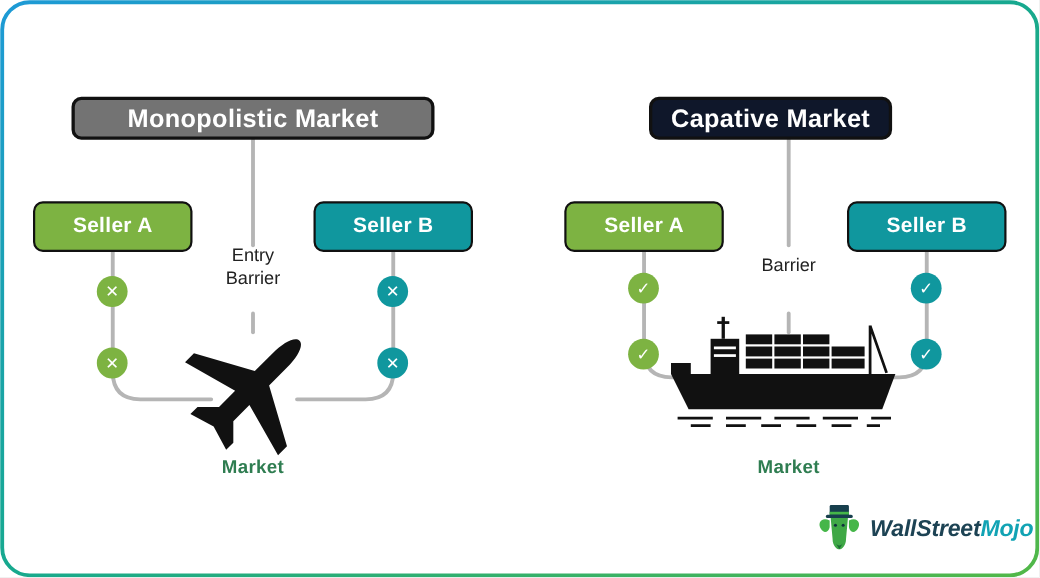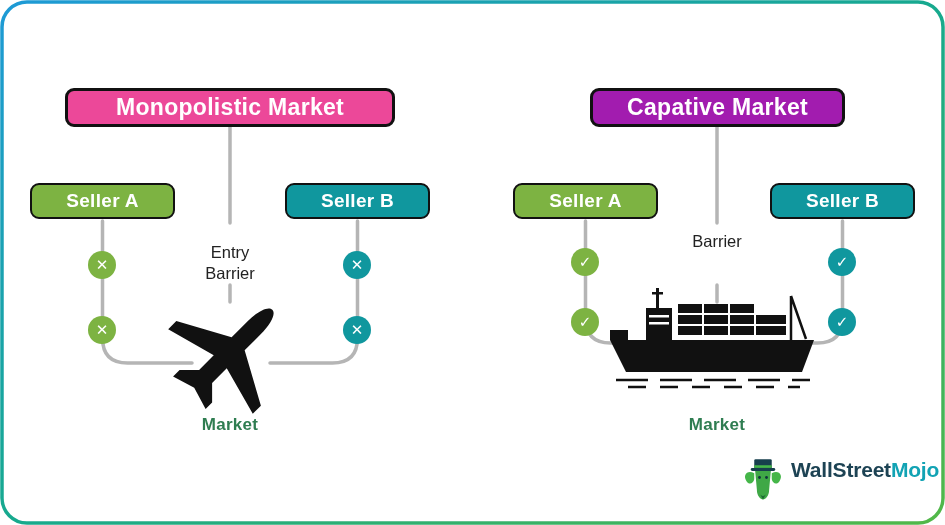--- a/index.html
+++ b/index.html
@@ -7,37 +7,37 @@
     position:relative;width:945px;height:525px;background:#ffffff;
     font-family:"Liberation Sans", sans-serif;overflow:hidden;
   }
   .layer{position:absolute;left:0;top:0;}
   .box{
     position:absolute;display:flex;align-items:center;justify-content:center;
     color:#ffffff;font-weight:800;border:3px solid #111111;border-radius:9px;
     box-sizing:border-box;letter-spacing:.3px;
   }
   .title-box{height:39px;font-size:23px;}
-  .seller-box{height:36px;font-size:19px;border-width:2.5px;}
+  .seller-box{height:46px;font-size:19px;border-width:2.5px;}
   .barrier-text{
     position:absolute;width:160px;text-align:center;color:#222222;
     font-size:16.5px;line-height:21px;font-weight:500;
   }
   .market-label{
     position:absolute;width:160px;text-align:center;font-weight:800;
     font-size:17px;letter-spacing:.3px;
   }
   .circ{
     position:absolute;width:28px;height:28px;border-radius:50%;
     display:flex;align-items:center;justify-content:center;
     color:#ffffff;font-weight:800;font-size:15px;
     font-family:"DejaVu Sans", sans-serif;line-height:1;
   }
   .logo{
-    position:absolute;left:742px;top:458px;display:flex;align-items:flex-start;gap:7px;
+    position:absolute;left:742px;top:458px;display:flex;align-items:center;gap:7px;font-style:italic;
   }
   .logo-text{font-size:21px;font-weight:800;letter-spacing:-0.2px;}
 </style>
 </head>
 <body>
 
 <div class="frame">
 
   <svg class="layer" width="945" height="525" viewBox="0 0 945 525">
     <defs>
@@ -90,52 +90,52 @@
       <rect x="756" y="315" width="30" height="9"></rect>
       <rect x="756" y="326" width="30" height="9"></rect>
 
       <path d="M791,340 L791,296 M791,296 L806,339" stroke="#111111" stroke-width="2.5" fill="none"></path>
 
       <line x1="616" y1="380" x2="810" y2="380" stroke="#111111" stroke-width="2.5" stroke-dasharray="32 12"></line>
       <line x1="628" y1="387" x2="800" y2="387" stroke="#111111" stroke-width="2.5" stroke-dasharray="18 14"></line>
     </g>
   </svg>
 
-  <div class="box title-box" style="left:65px;top:88px;width:330px;background:#ec4899;">
+  <div class="box title-box" style="left:65px;top:88px;width:330px;background:#737373;">
     <span>Monopolistic Market</span>
   </div>
 
   <div class="box seller-box" style="left:30px;top:183px;width:145px;background:#7db342;">
     <span>Seller A</span>
   </div>
   <div class="box seller-box" style="left:285px;top:183px;width:145px;background:#10979e;">
     <span>Seller B</span>
   </div>
 
-  <div class="barrier-text" style="left:150px;top:242px;text-align:center;">
+  <div class="barrier-text" style="left:150px;top:222px;text-align:center;">
     <div>Entry</div>
     <div>Barrier</div>
   </div>
 
   <div class="circ" style="left:88px;top:251px;background:#7db342;">
       <span>✕</span>
     </div>
   <div class="circ" style="left:88px;top:316px;background:#7db342;">
       <span>✕</span>
     </div>
   <div class="circ" style="left:343px;top:251px;background:#10979e;">
       <span>✕</span>
     </div>
   <div class="circ" style="left:343px;top:316px;background:#10979e;">
       <span>✕</span>
     </div>
 
   <div class="market-label" style="left:150px;top:415px;color:#2f7d51;">Market</div>
 
-  <div class="box title-box" style="left:590px;top:88px;width:255px;background:#a21caf;">
+  <div class="box title-box" style="left:590px;top:88px;width:221px;background:#0f172a;">
     <span>Capative Market</span>
   </div>
 
   <div class="box seller-box" style="left:513px;top:183px;width:145px;background:#7db342;">
     <span>Seller A</span>
   </div>
   <div class="box seller-box" style="left:770px;top:183px;width:145px;background:#10979e;">
     <span>Seller B</span>
   </div>
 

